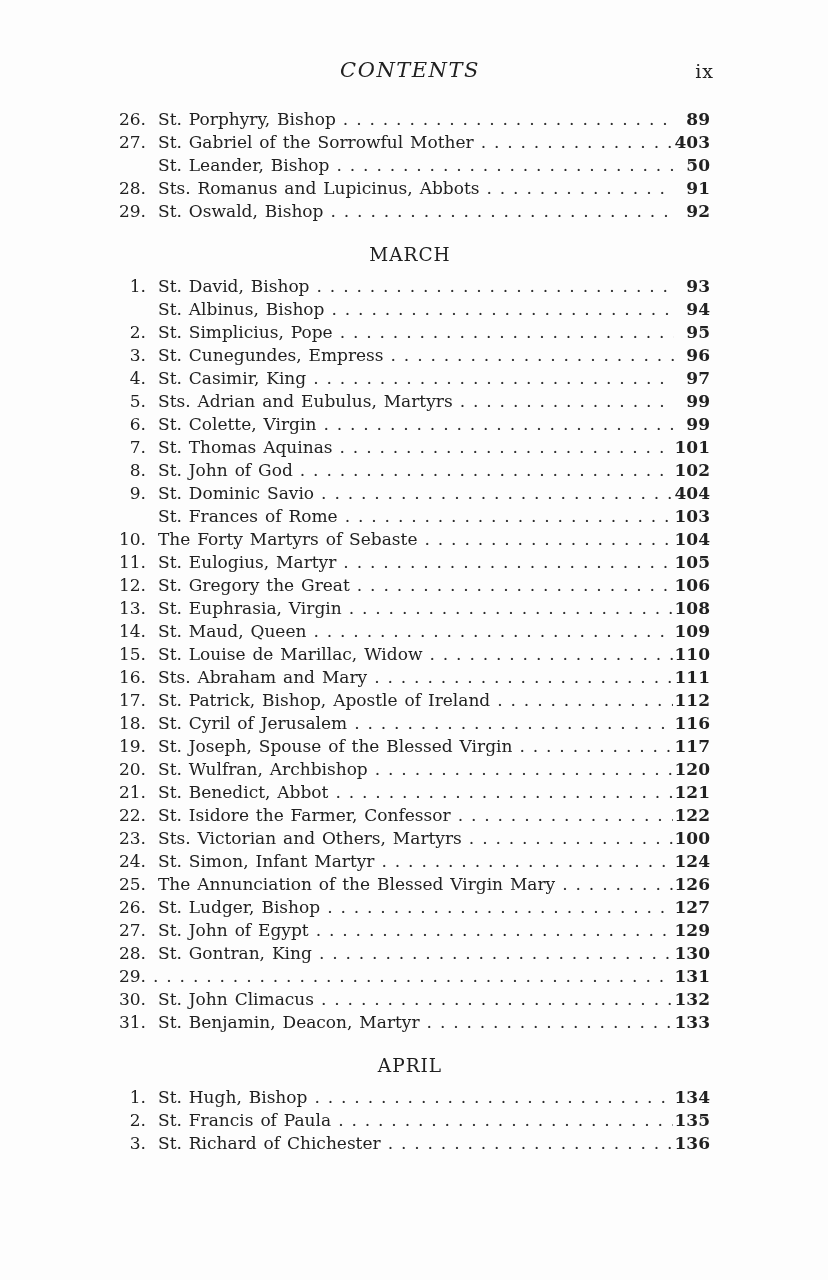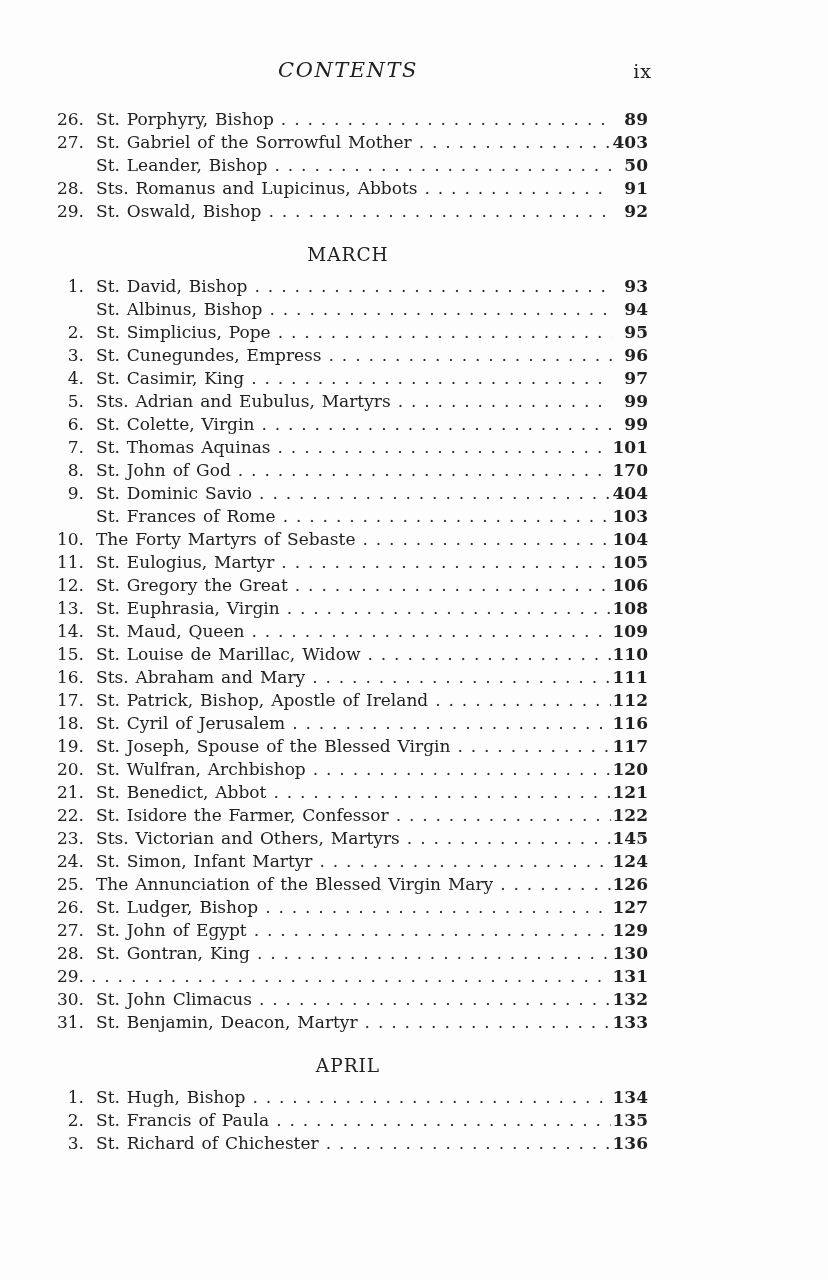--- a/index.html
+++ b/index.html
@@ -6,21 +6,21 @@
   html, body {
     width: 828px;
     height: 1280px;
     overflow: hidden;
     background: #fdfdfd;
     font-family: "DejaVu Serif", "Liberation Serif", serif;
     color: #212121;
   }
   .page {
     padding-top: 58px;
-    padding-left: 48px;
+    padding-left: 110px;
     width: 710px; 
   }
   .content-col { width: 600px; position: relative; }
 
   .page-header {
     position: relative;
     height: 28px;
     text-align: center;
   }
   .running-title {
@@ -189,21 +189,21 @@
     <span class="num">7.</span>
     <span class="title">St. Thomas Aquinas</span>
     <span class="dots">. . . . . . . . . . . . . . . . . . . . . . . . . . . . . . . . . . . . . . . . . . . . . . . . . . . . . . . . . . . . . . . . . . . . . . . . . . . . . . . . . . . . . . . . . . </span>
     <span class="pagenum">101</span>
   </div>
 
   <div class="entry">
     <span class="num">8.</span>
     <span class="title">St. John of God</span>
     <span class="dots">. . . . . . . . . . . . . . . . . . . . . . . . . . . . . . . . . . . . . . . . . . . . . . . . . . . . . . . . . . . . . . . . . . . . . . . . . . . . . . . . . . . . . . . . . . </span>
-    <span class="pagenum">170</span>
+    <span class="pagenum">102</span>
   </div>
 
   <div class="entry">
     <span class="num">9.</span>
     <span class="title">St. Dominic Savio</span>
     <span class="dots">. . . . . . . . . . . . . . . . . . . . . . . . . . . . . . . . . . . . . . . . . . . . . . . . . . . . . . . . . . . . . . . . . . . . . . . . . . . . . . . . . . . . . . . . . . </span>
     <span class="pagenum">404</span>
   </div>
 
   <div class="entry">
@@ -301,21 +301,21 @@
     <span class="num">22.</span>
     <span class="title">St. Isidore the Farmer, Confessor</span>
     <span class="dots">. . . . . . . . . . . . . . . . . . . . . . . . . . . . . . . . . . . . . . . . . . . . . . . . . . . . . . . . . . . . . . . . . . . . . . . . . . . . . . . . . . . . . . . . . . </span>
     <span class="pagenum">122</span>
   </div>
 
   <div class="entry">
     <span class="num">23.</span>
     <span class="title">Sts. Victorian and Others, Martyrs</span>
     <span class="dots">. . . . . . . . . . . . . . . . . . . . . . . . . . . . . . . . . . . . . . . . . . . . . . . . . . . . . . . . . . . . . . . . . . . . . . . . . . . . . . . . . . . . . . . . . . </span>
-    <span class="pagenum">145</span>
+    <span class="pagenum">100</span>
   </div>
 
   <div class="entry">
     <span class="num">24.</span>
     <span class="title">St. Simon, Infant Martyr</span>
     <span class="dots">. . . . . . . . . . . . . . . . . . . . . . . . . . . . . . . . . . . . . . . . . . . . . . . . . . . . . . . . . . . . . . . . . . . . . . . . . . . . . . . . . . . . . . . . . . </span>
     <span class="pagenum">124</span>
   </div>
 
   <div class="entry">

